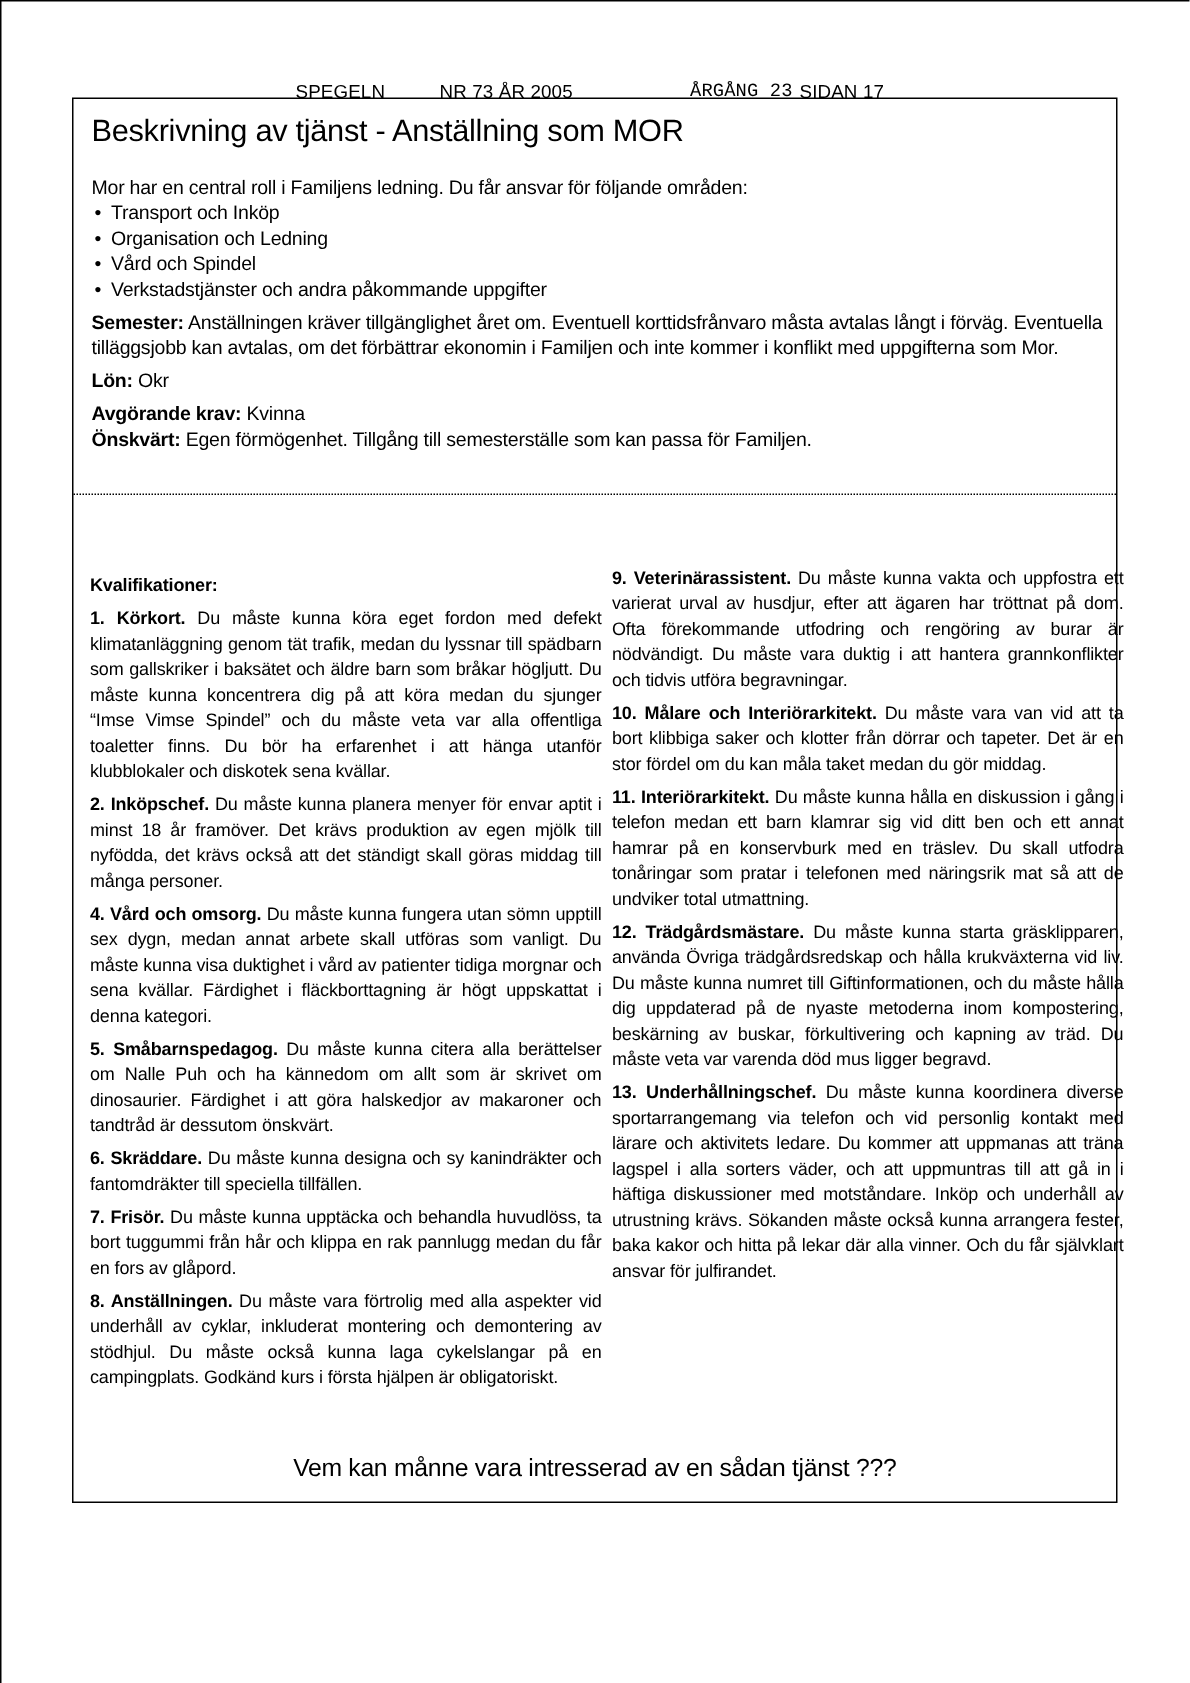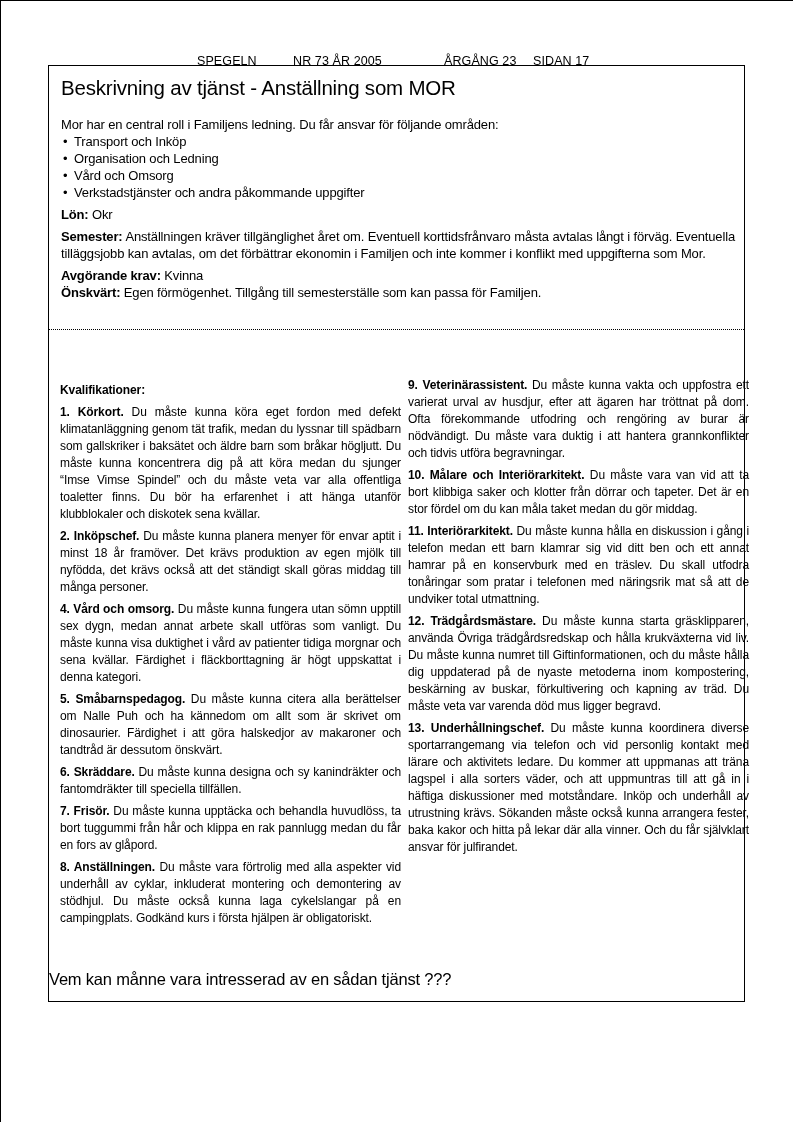--- a/index.html
+++ b/index.html
@@ -5,21 +5,21 @@
     html, body { margin: 0; padding: 0; background: #ffffff; }
     body { width: 793px; height: 1122px; position: relative; overflow: hidden;
       font-family: "Liberation Sans Narrow", "Liberation Sans", sans-serif; color: #000; }
     .page-edge-top { position: absolute; left: 0; top: 0; width: 793px; height: 1px; background: #000; }
     .page-edge-left { position: absolute; left: 0; top: 0; width: 1px; height: 1122px; background: #000; }
 
     .header { position: absolute; top: 54px; left: 0; width: 793px; font-size: 12.5px; letter-spacing: 0.1px; }
     .header span { position: absolute; white-space: nowrap; }
     .h-pub { left: 197px; }
     .h-nr { left: 293px; }
-    .h-arg { left: 444px; }
+    .h-arg { left: 460px; font-family: Liberation Mono, monospace; }
     .h-sid { left: 533px; }
 
     .box { position: absolute; left: 48px; top: 65px; width: 695px; height: 935px; border: 1.5px solid #000; }
 
     .title { position: absolute; left: 12px; top: 10px; font-size: 20.5px; letter-spacing: -0.2px; white-space: nowrap; }
 
     .intro { position: absolute; left: 12px; top: 50px; width: 674px; font-size: 13px; line-height: 17px; letter-spacing: -0.15px; }
     .intro p { margin: 0; }
     .intro ul { list-style: none; margin: 0; padding: 0; }
     .intro li { padding-left: 2px; }
@@ -31,21 +31,21 @@
     .divider { position: absolute; left: 0; top: 263px; width: 695px; border-top: 1px dotted #000; }
 
     .cols { position: absolute; left: 0; top: 270px; width: 695px; }
     .col { position: absolute; top: 0; width: 341px; font-size: 12px; line-height: 17px; text-align: justify; letter-spacing: -0.1px; margin-top: 42px; }
     .col-left { left: 11px; }
     .col-right { left: 359px; top: -1px; }
     .col p { margin: 0 0 5px 0; }
     .col .q-title { margin-top: 4px; margin-bottom: 5px; font-weight: bold; }
     .col b { font-weight: bold; }
 
-    .closing { position: absolute; left: 0; top: 904px; width: 695px; text-align: left; font-size: 16.5px; letter-spacing: -0.2px; }
+    .closing { position: absolute; left: 0; top: 904px; width: 695px; text-align: center; font-size: 16.5px; letter-spacing: -0.2px; }
   </style>
 </head>
 <body>
 
 <div class="page-edge-top"></div>
 <div class="page-edge-left"></div>
 
 <div class="header">
   <span class="h-pub">SPEGELN</span>
   <span class="h-nr">NR 73 ÅR 2005</span>
@@ -54,25 +54,25 @@
 </div>
 
 <div class="box">
   <div class="title">Beskrivning av tjänst - Anställning som MOR</div>
 
   <div class="intro">
     <p>Mor har en central roll i Familjens ledning. Du får ansvar för följande områden:</p>
     <ul>
       <li><span class="bullet">•</span><span>Transport och Inköp</span></li>
       <li><span class="bullet">•</span><span>Organisation och Ledning</span></li>
-      <li><span class="bullet">•</span><span>Vård och Omsorg</span></li>
+      <li><span class="bullet">•</span><span>Vård och Spindel</span></li>
       <li><span class="bullet">•</span><span>Verkstadstjänster och andra påkommande uppgifter</span></li>
     </ul>
+    <p class="gap just"><b>Semester:</b> <span>Anställningen kräver tillgänglighet året om. Eventuell korttidsfrånvaro måsta avtalas långt i förväg. Eventuella tilläggsjobb kan avtalas, om det förbättrar ekonomin i Familjen och inte kommer i konflikt med uppgifterna som Mor.</span></p>
     <p class="gap"><b>Lön:</b> <span>Okr</span></p>
-    <p class="gap just"><b>Semester:</b> <span>Anställningen kräver tillgänglighet året om. Eventuell korttidsfrånvaro måsta avtalas långt i förväg. Eventuella tilläggsjobb kan avtalas, om det förbättrar ekonomin i Familjen och inte kommer i konflikt med uppgifterna som Mor.</span></p>
     <p class="gap"><b>Avgörande krav:</b> <span>Kvinna</span></p>
     <p><b>Önskvärt:</b> <span>Egen förmögenhet. Tillgång till semesterställe som kan passa för Familjen.</span></p>
   </div>
 
   <div class="divider"></div>
 
   <div class="cols">
     <div class="col col-left">
       <p class="q-title">Kvalifikationer:</p>
       <p><b><span>1.</span> <span>Körkort.</span></b> <span>Du måste kunna köra eget fordon med defekt klimatanläggning genom tät trafik, medan du lyssnar till spädbarn som gallskriker i baksätet och äldre barn som bråkar högljutt. Du måste kunna koncentrera dig på att köra medan du sjunger “Imse Vimse Spindel” och du måste veta var alla offentliga toaletter finns. Du bör ha erfarenhet i att hänga utanför klubblokaler och diskotek sena kvällar.</span></p>

